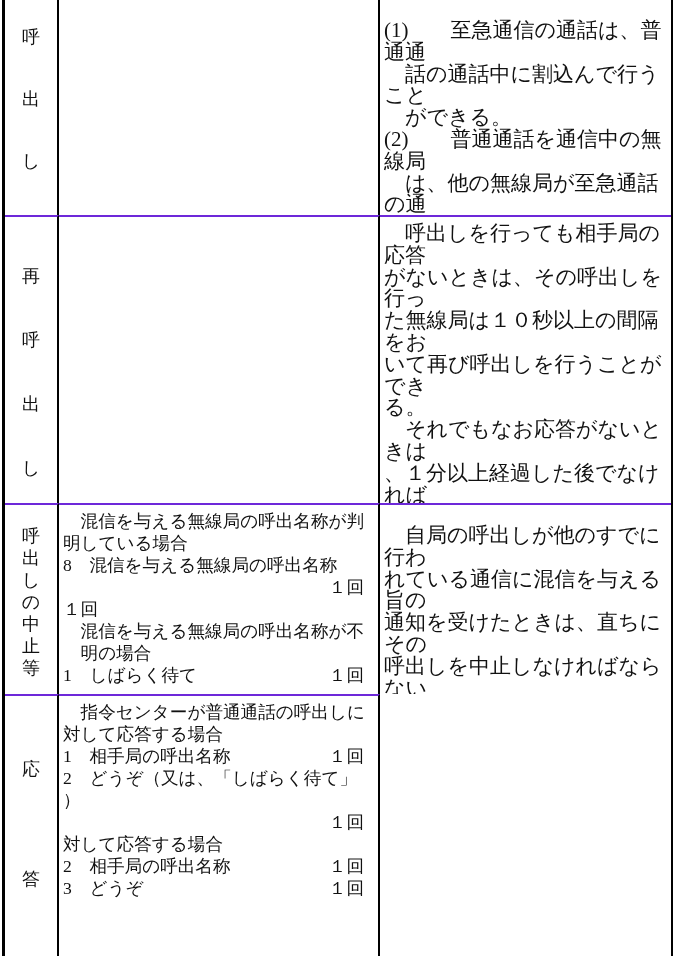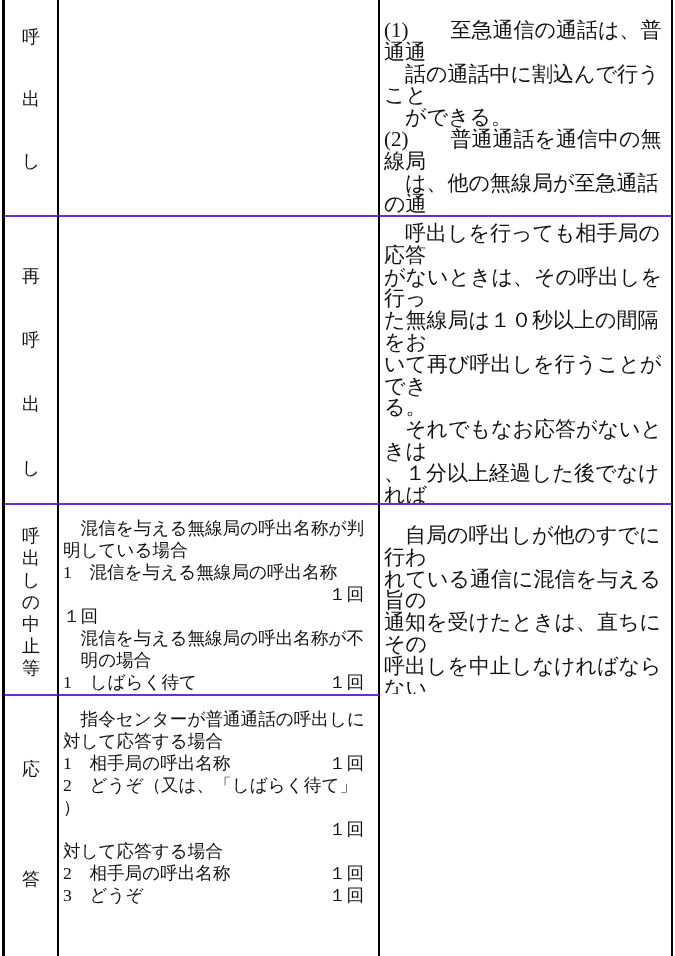--- a/index.html
+++ b/index.html
@@ -31,21 +31,21 @@
     white-space:pre-line;
   }
   .label-r1{line-height:62px;padding-top:6px;}
   .label-r2{line-height:64px;padding-top:27px;}
   .label-r3{line-height:22px;padding-top:20px;}
   .label-r4{line-height:110px;padding-top:18px;}
 
   
   .col-mid{
     font-size:17.6px;
-    padding:12px 14px 0 4px;
+    padding:5px 14px 0 4px;
   }
   .mid-line{
     display:flex;
     justify-content:space-between;
     align-items:baseline;
     line-height:22px;
     min-height:22px;
   }
   .mid-line .t{white-space:pre;}
   .mid-line .c{white-space:pre;}
@@ -113,21 +113,21 @@
         <span class="t">　混信を与える無線局の呼出名称が判</span>
         <span class="c"></span>
       </div>
 
       <div class="mid-line">
         <span class="t">明している場合</span>
         <span class="c"></span>
       </div>
 
       <div class="mid-line">
-        <span class="t">1　混信を与える無線局の呼出名称</span>
+        <span class="t">8　混信を与える無線局の呼出名称</span>
         <span class="c"></span>
       </div>
 
       <div class="mid-line">
         <span class="t"></span>
         <span class="c">１回</span>
       </div>
 
       <div class="mid-line">
         <span class="c">１回</span>

